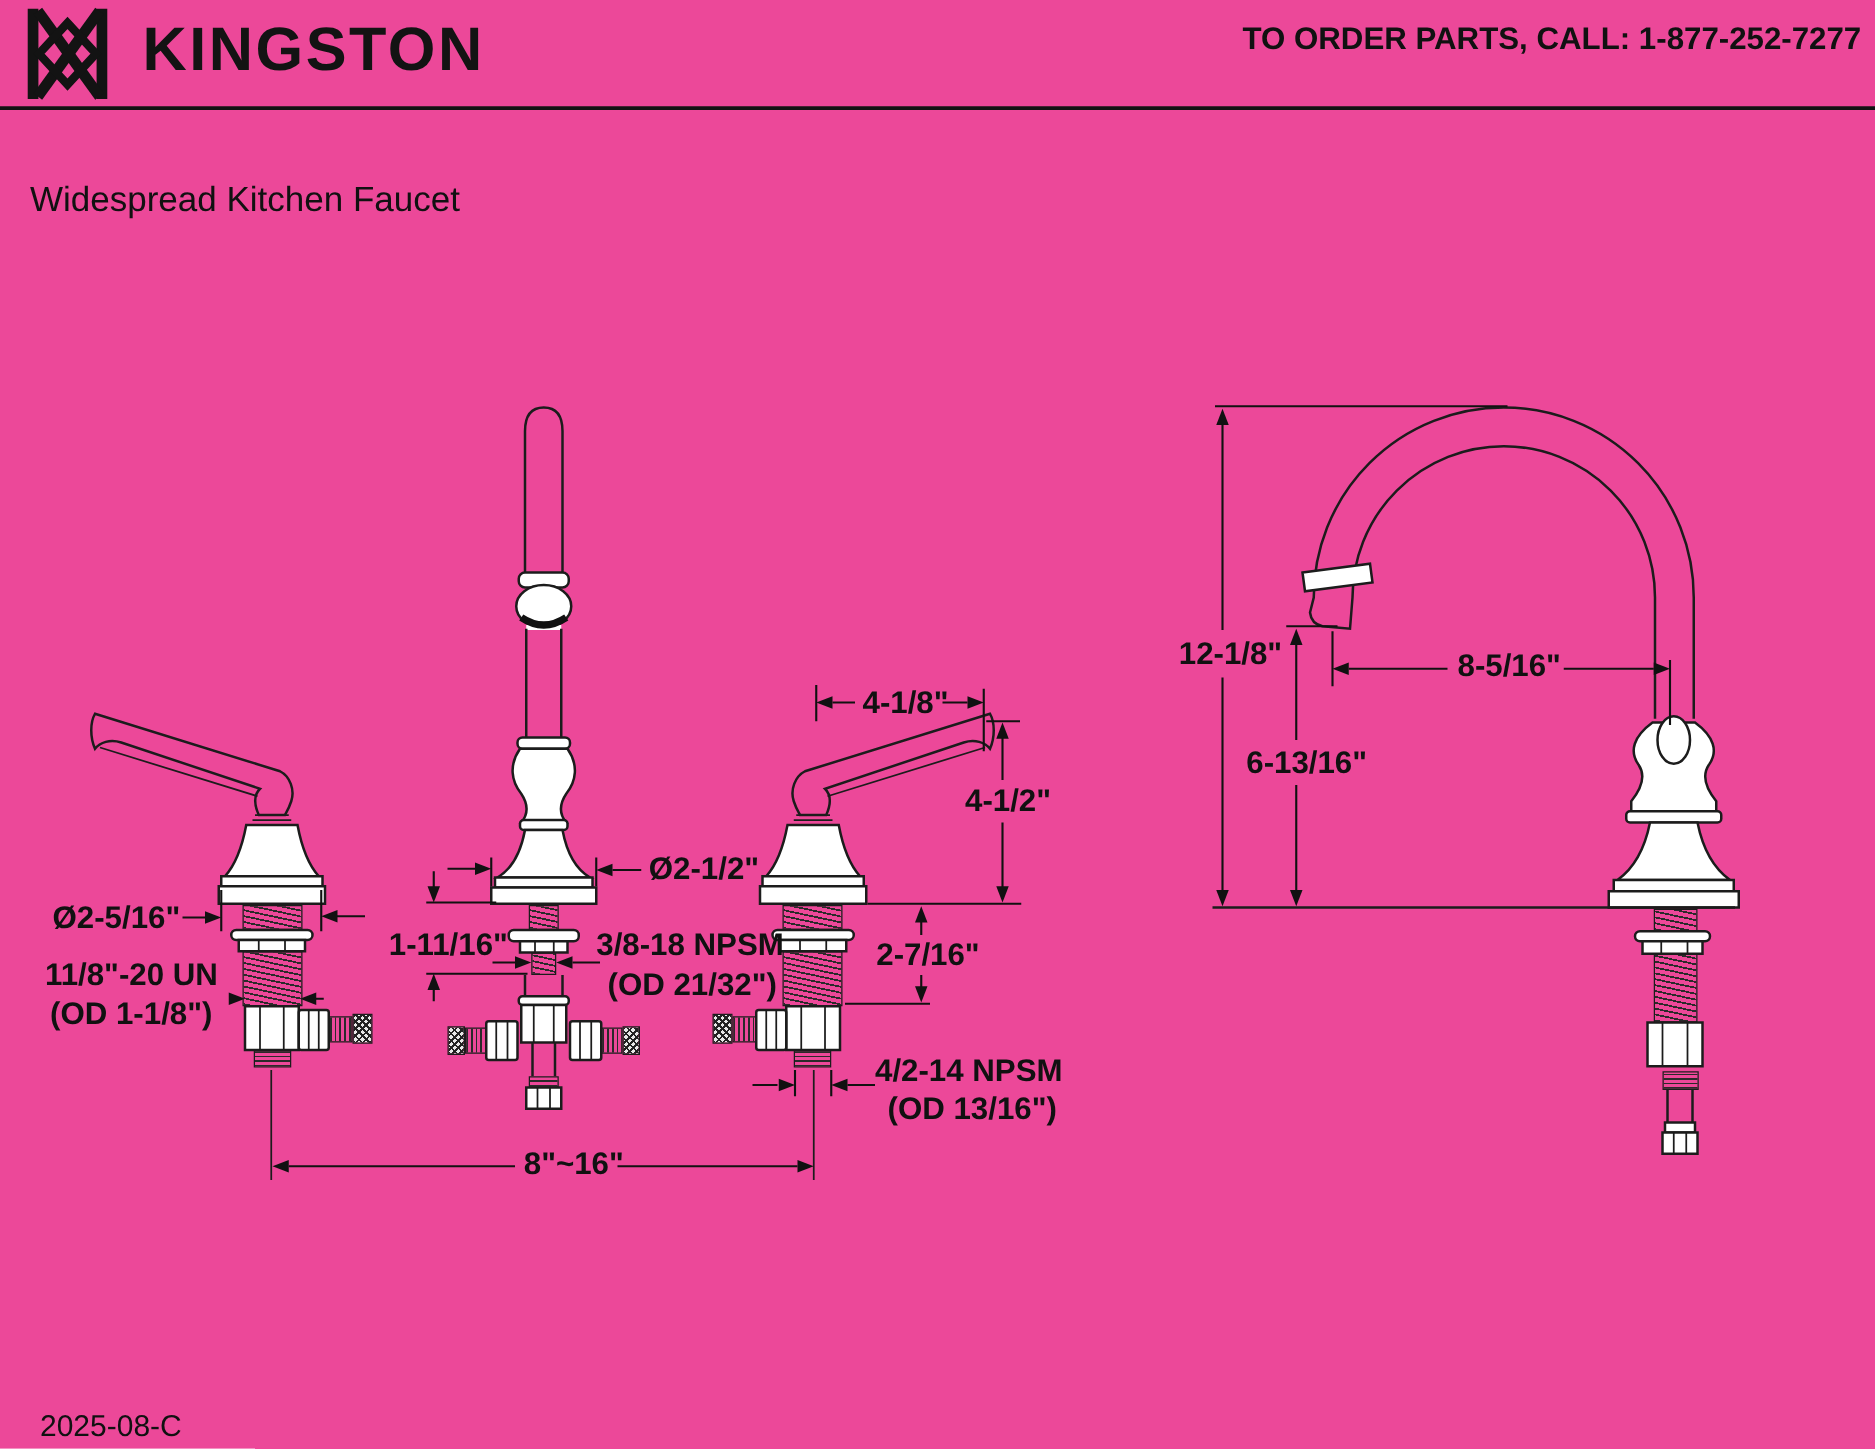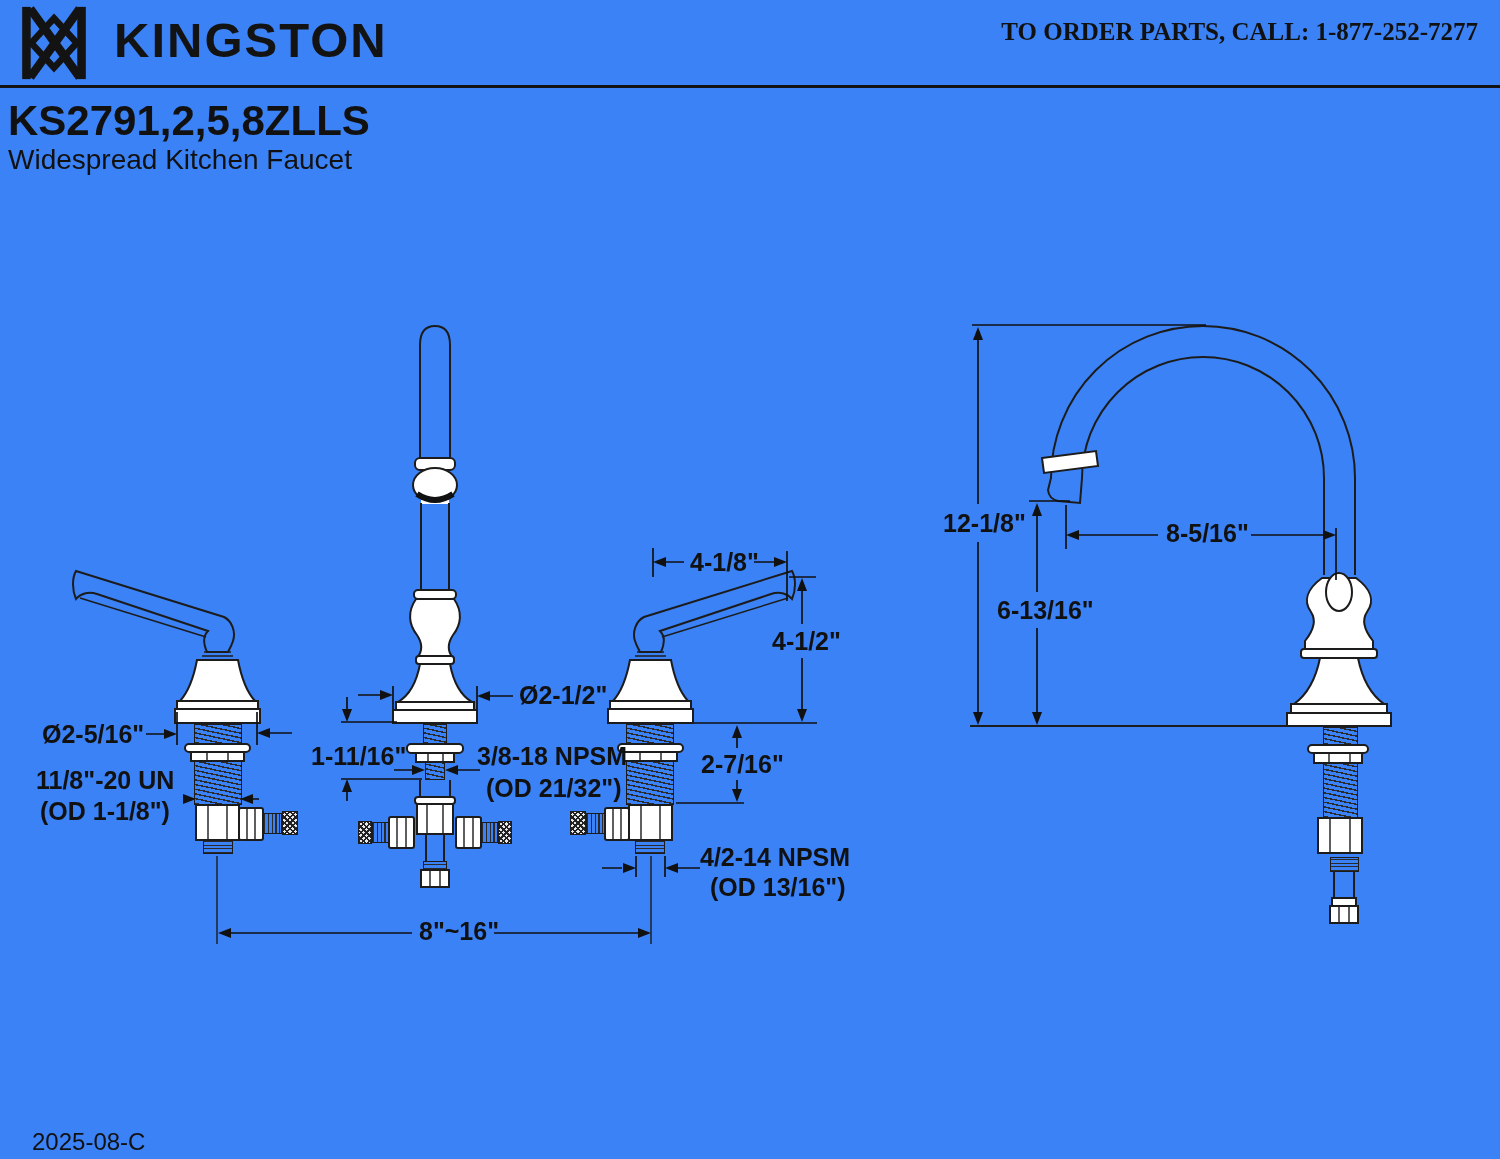--- a/index.html
+++ b/index.html
@@ -1,26 +1,26 @@
 <!DOCTYPE html>
 <html><head>
 <meta charset="utf-8">
 <style>
   html,body{margin:0;padding:0;background:#ffffff;}
-  .sheet{position:relative;width:1500px;height:1159px;background:#3b82f6;overflow:hidden;
+  .sheet{position:relative;width:1500px;height:1159px;background:#ec4899;overflow:hidden;
          font-family:"Liberation Sans", sans-serif;color:#111;}
   
   .brand-name{position:absolute;left:114px;top:12px;font-size:49px;font-weight:bold;
               letter-spacing:2px;color:#131313;}
-  .contact{position:absolute;right:22px;top:16px;text-align:left;line-height:1.25;font-family:Liberation Serif, serif;}
+  .contact{position:absolute;right:11px;top:16px;text-align:left;line-height:1.25;}
   .contact .order{font-size:25px;font-weight:bold;}
   .contact .site{font-size:25px;font-weight:normal;}
   .rule{position:absolute;left:0;top:85px;width:1500px;height:3px;background:#131313;}
   .model{position:absolute;left:8px;top:97px;font-size:42px;font-weight:bold;letter-spacing:0px;}
-  .subtitle{position:absolute;left:8px;top:144px;font-size:28px;font-weight:normal;}
+  .subtitle{position:absolute;left:24px;top:144px;font-size:28px;font-weight:normal;}
   .revision{position:absolute;left:8px;top:1128px;font-size:24px;font-weight:normal;margin-left:24px;}
   
   .lbl{position:absolute;font-size:25px;line-height:1;font-weight:bold;white-space:nowrap;color:#111;}
   
   .draw{position:absolute;left:0;top:0;width:1500px;height:1159px;}
   .tex{position:absolute;box-sizing:border-box;border:1.5px solid #1c1c1c;}
   .tex-diag{background:repeating-linear-gradient(12deg,#2a2a2a 0 1.4px,rgba(0,0,0,0) 1.4px 4.6px);}
   .tex-horiz{background:repeating-linear-gradient(0deg,#2a2a2a 0 1.2px,rgba(0,0,0,0) 1.2px 3.6px);}
   .tex-vert{background:repeating-linear-gradient(90deg,#2a2a2a 0 1.3px,rgba(0,0,0,0) 1.3px 3.8px);}
   .tex-cross{background:
@@ -44,21 +44,20 @@
       <path d="M12,4 L64,76"></path>
         <path d="M64,4 L12,76"></path>
     </g>
     <path d="M37,14 L61,40 L37,66 L13,40 Z" stroke="#131313" stroke-width="7" fill="none"></path>
   </svg>
   <div class="brand-name">KINGSTON</div>
   <div class="contact">
     <div class="order">TO ORDER PARTS, CALL: 1-877-252-7277</div>
   </div>
   <div class="rule"></div>
-  <div class="model">KS2791,2,5,8ZLLS</div>
   <div class="subtitle">Widespread Kitchen Faucet</div>
 
   <svg class="draw" viewBox="0 0 1500 1159">
 
     <g id="handleL">
 
       <path class="ln" d="M76,571 L224,617 C232,621 236,632 233,641 C231,647 229,650 228,652 L207,652 C203,643 203,636 208,631 L97,594 C88,591 80,594 76,599 C72,590 72,578 76,571 Z"></path>
       <path class="thin" d="M80,598 L206,637"></path>
 
       <path class="thin" d="M204,652 H231 M202,656 H233 M204,660 H231"></path>

